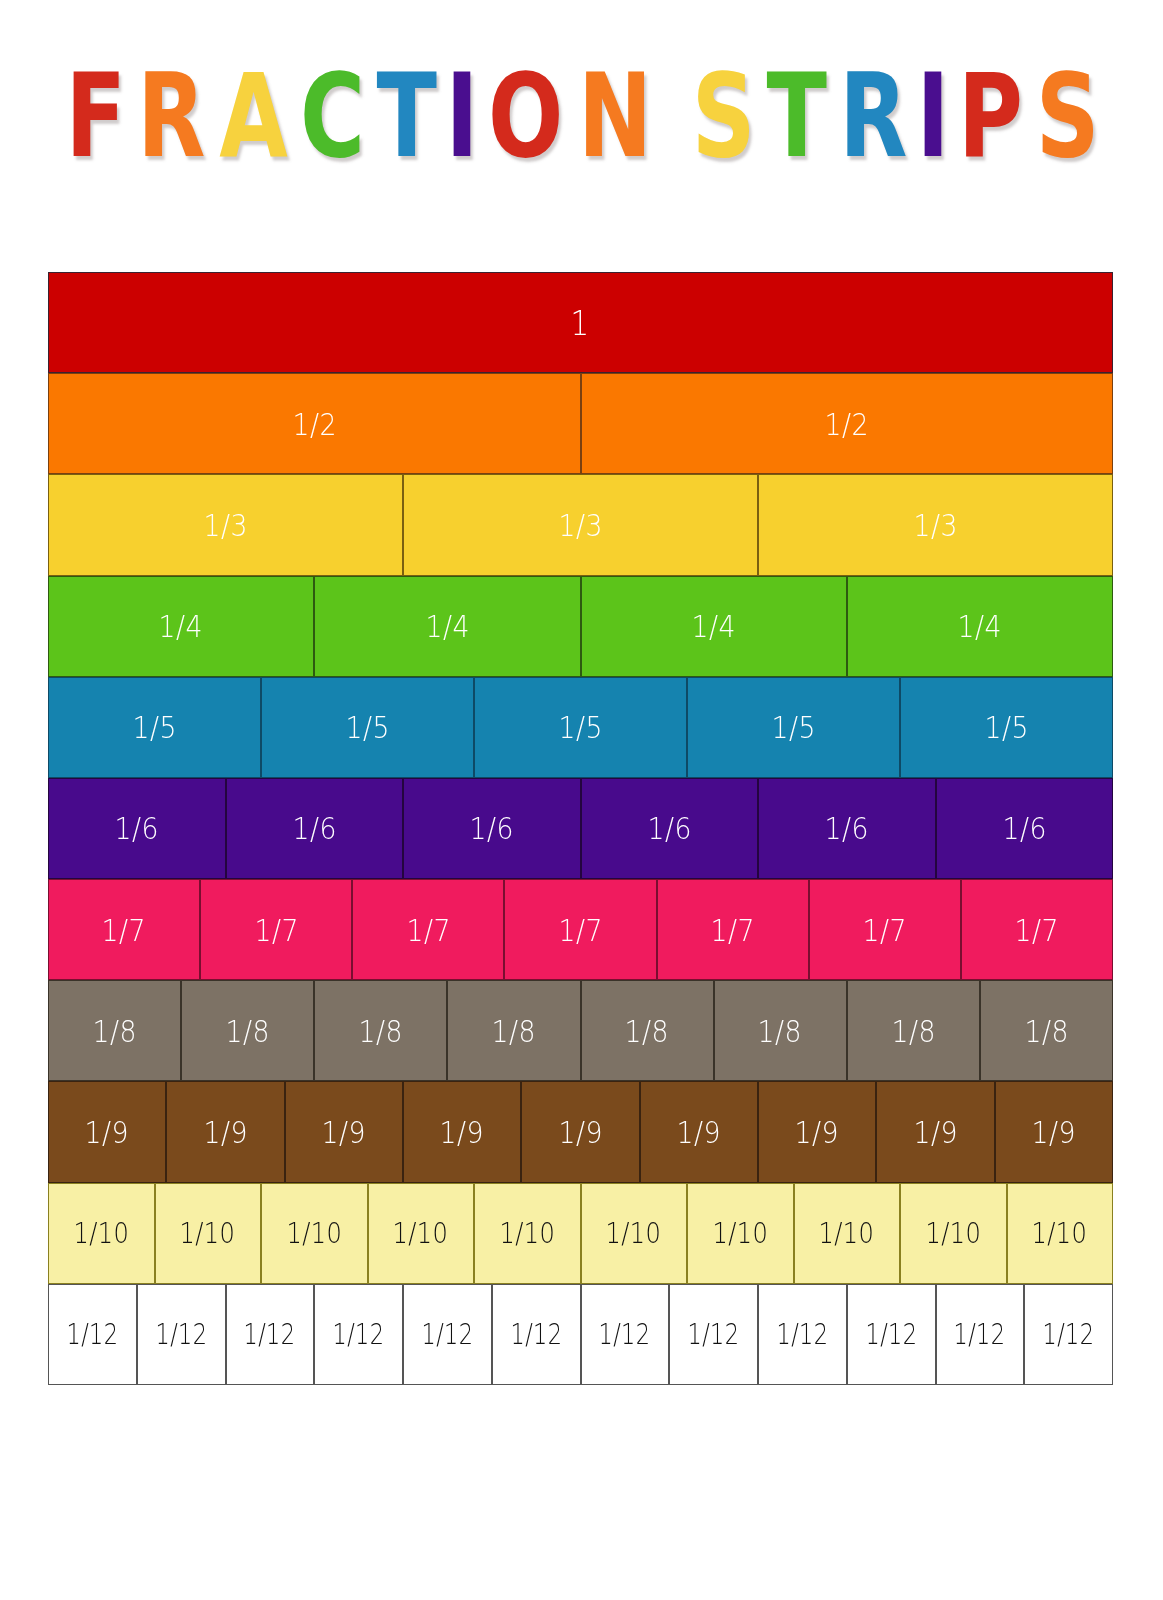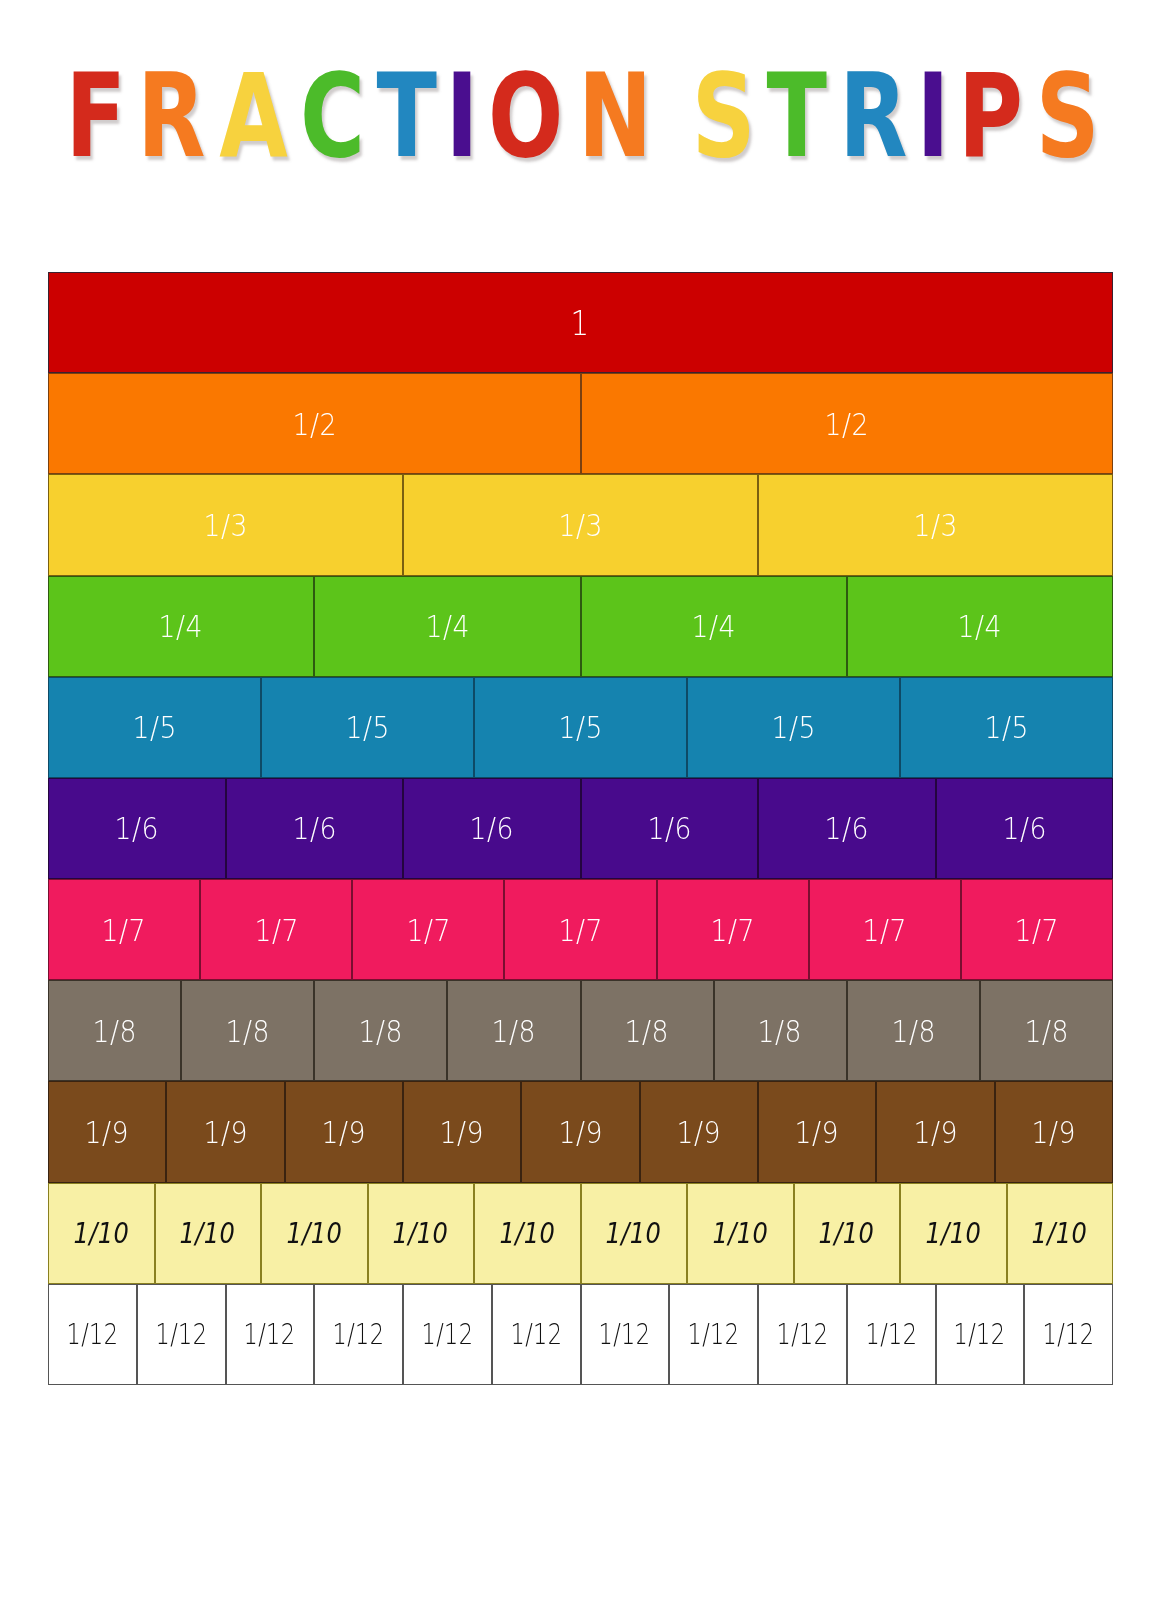--- a/index.html
+++ b/index.html
@@ -72,21 +72,21 @@
   .cell-label {
     transform: scaleX(0.86);
     display: inline-block;
     white-space: nowrap;
   }
 
   
   .row-whole .cell { font-size: 34px; }
 
   
-  .row-d10 .cell { font-size: 28px; font-style: italic; }
+  .row-d10 .cell { font-size: 28px; }
   .row-d12 .cell { font-size: 28px; }
   .row-d12 .cell-label { transform: scaleX(0.80); }
 </style>
 </head>
 <body>
 
 <div class="title-wrap" id="title-wrap"><span class="title-letter" style="color: rgb(212, 42, 28);">F</span><span class="title-letter" style="color: rgb(245, 122, 32);">R</span><span class="title-letter" style="color: rgb(247, 210, 62);">A</span><span class="title-letter" style="color: rgb(76, 187, 42);">C</span><span class="title-letter" style="color: rgb(34, 135, 192);">T</span><span class="title-letter" style="color: rgb(74, 14, 143);">I</span><span class="title-letter" style="color: rgb(212, 42, 28);">O</span><span class="title-letter" style="color: rgb(245, 122, 32);">N</span><span class="title-space"></span><span class="title-letter" style="color: rgb(247, 210, 62);">S</span><span class="title-letter" style="color: rgb(76, 187, 42);">T</span><span class="title-letter" style="color: rgb(34, 135, 192);">R</span><span class="title-letter" style="color: rgb(74, 14, 143);">I</span><span class="title-letter" style="color: rgb(212, 42, 28);">P</span><span class="title-letter" style="color: rgb(245, 122, 32);">S</span></div>
 
 <div class="strips" id="strips">
     <div class="strip-row row-whole">

